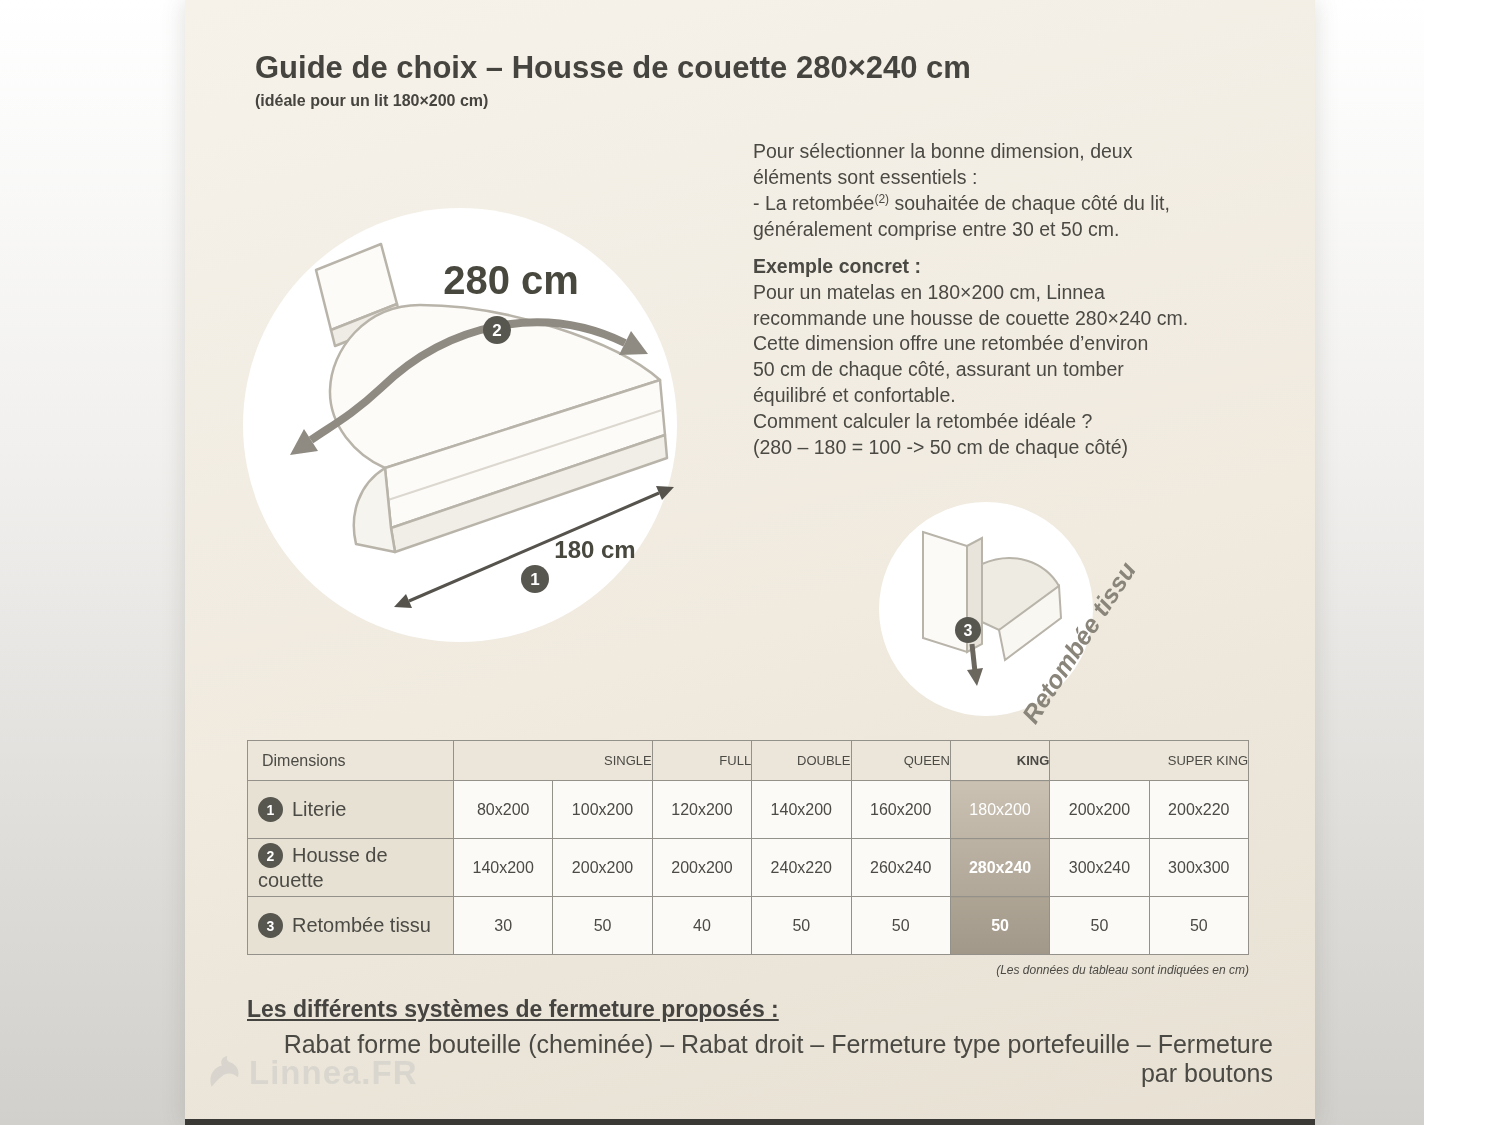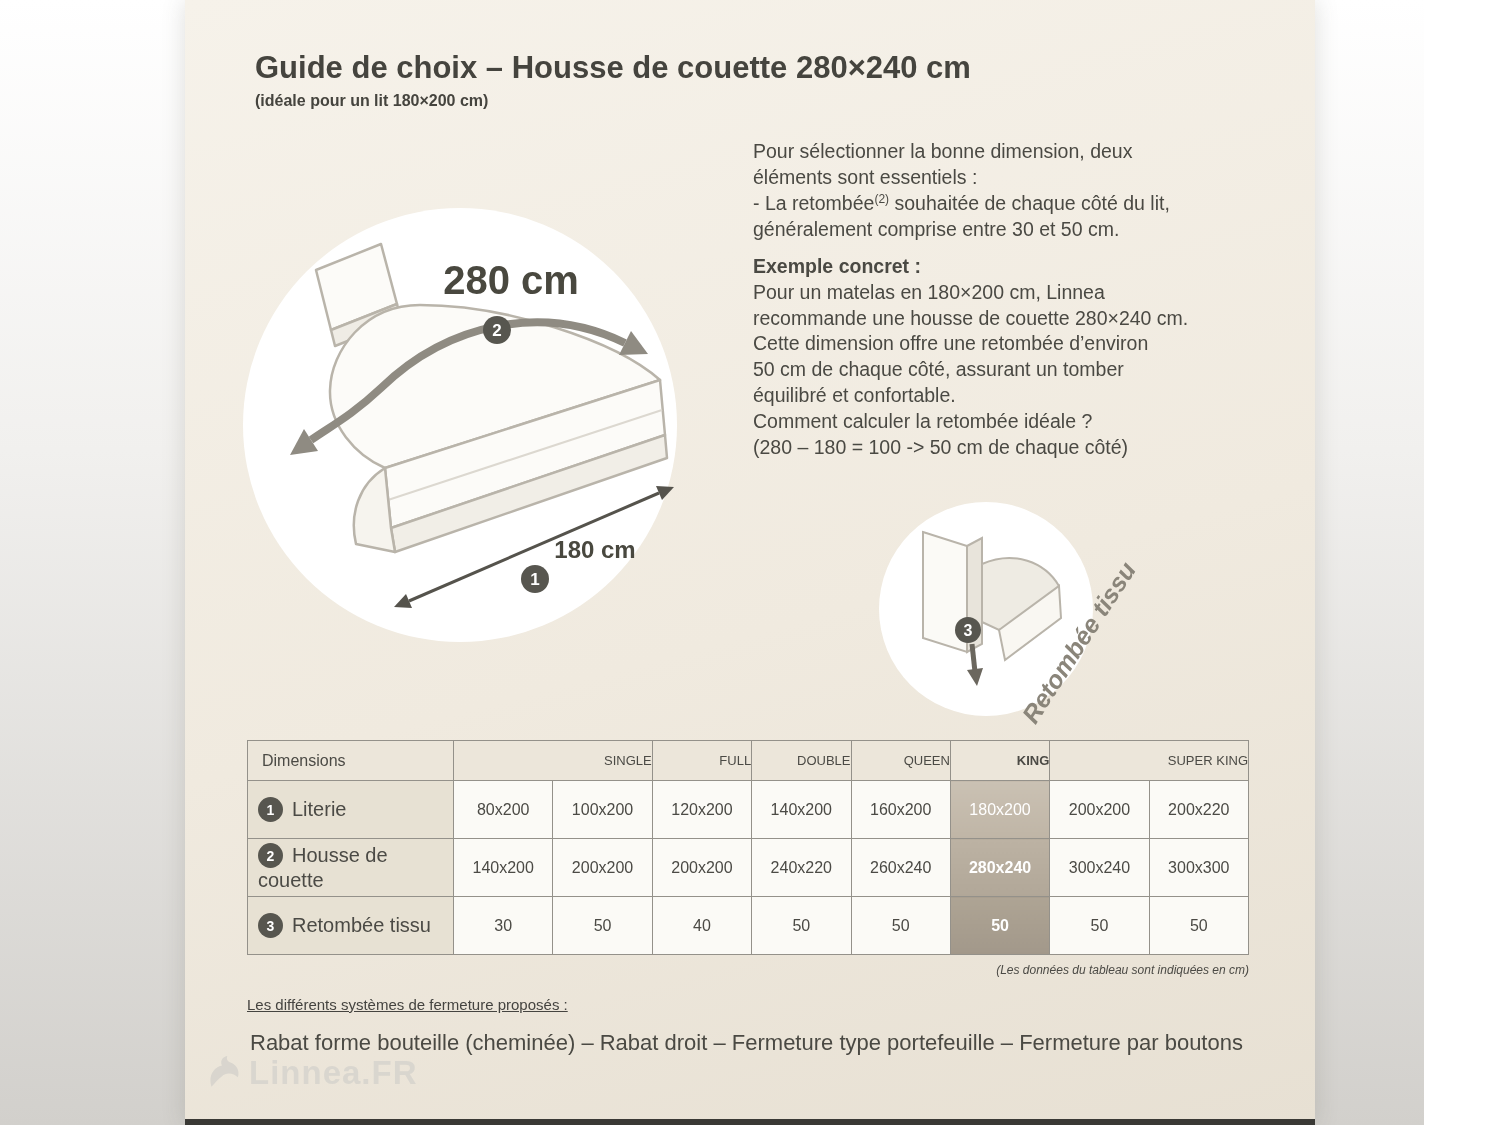--- a/index.html
+++ b/index.html
@@ -43,22 +43,22 @@
   .dim-table tr.r1 td.hl { background:linear-gradient(180deg,#bcb2a3,#b1a798); color:#ffffff; font-weight:bold; }
   .dim-table tr.r2 td.hl { background:linear-gradient(180deg,#aea494,#a2988a); color:#ffffff; font-weight:bold; }
   .badge {
     display:inline-flex; width:25px; height:25px; border-radius:50%;
     background:#57564f; color:#fff; font-size:14px; font-weight:bold;
     align-items:center; justify-content:center; margin-right:9px; vertical-align:middle;
   }
   .row-label-text { vertical-align:middle; }
 
   .table-caption { position:absolute; left:62px; top:963px; width:1002px; text-align:right; font-style:italic; font-size:12px; color:#4b4a45; }
-  .closures-heading { position:absolute; left:62px; top:996px; font-size:15px; font-weight:normal; text-decoration:underline; color:#454440; }
-  .closures-body { position:absolute; left:65px; top:1030px; width:1010px; font-size:22px; color:#4a4943; }
+  .closures-heading { position:absolute; left:62px; top:996px; font-size:23px; font-weight:bold; text-decoration:underline; color:#454440; }
+  .closures-body { position:absolute; left:78px; top:1030px; width:1010px; font-size:25px; color:#4a4943;text-align:right; }
 
   .watermark { position:absolute; left:18px; top:1054px; display:flex; align-items:center; gap:8px; opacity:.9; }
   .watermark-text { font-size:33px; font-weight:bold; color:#d8d5ce; letter-spacing:1px; }
   .bottom-bar { position:absolute; left:0; bottom:0; width:100%; height:6px; background:#3a3935; }
 </style>
 </head>
 <body>
 
 <div class="canvas">
   <div class="page">

